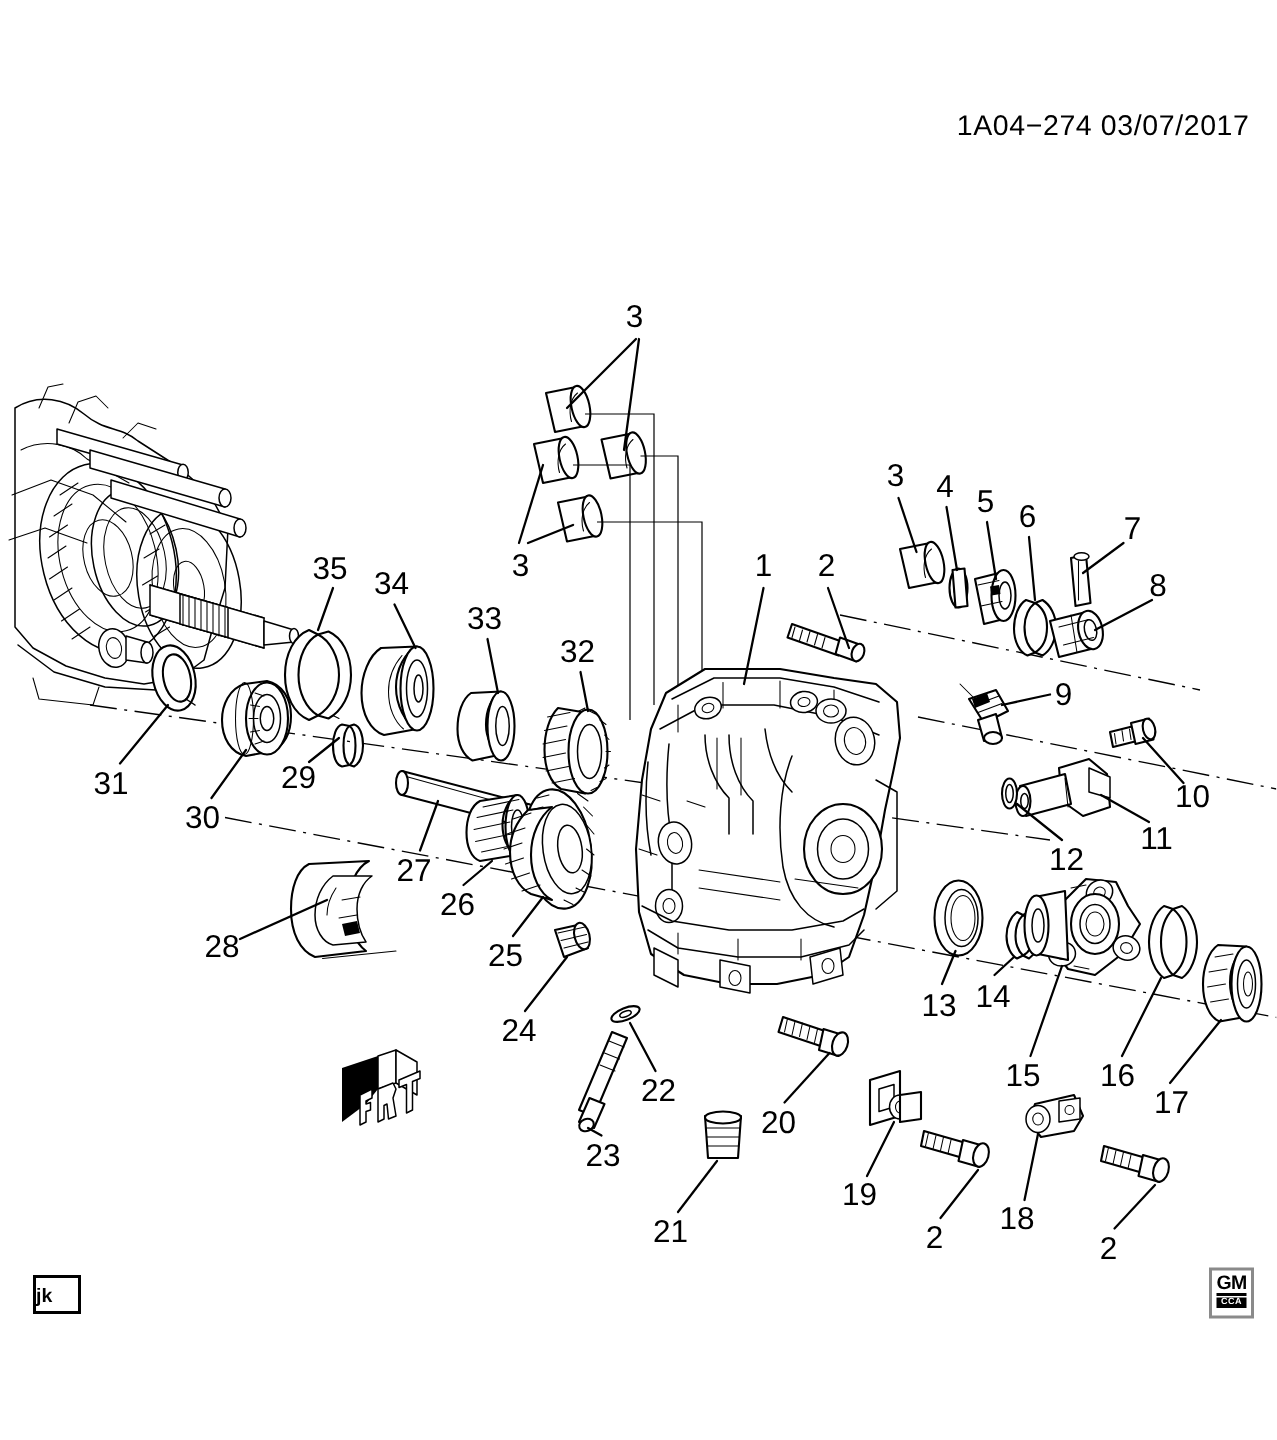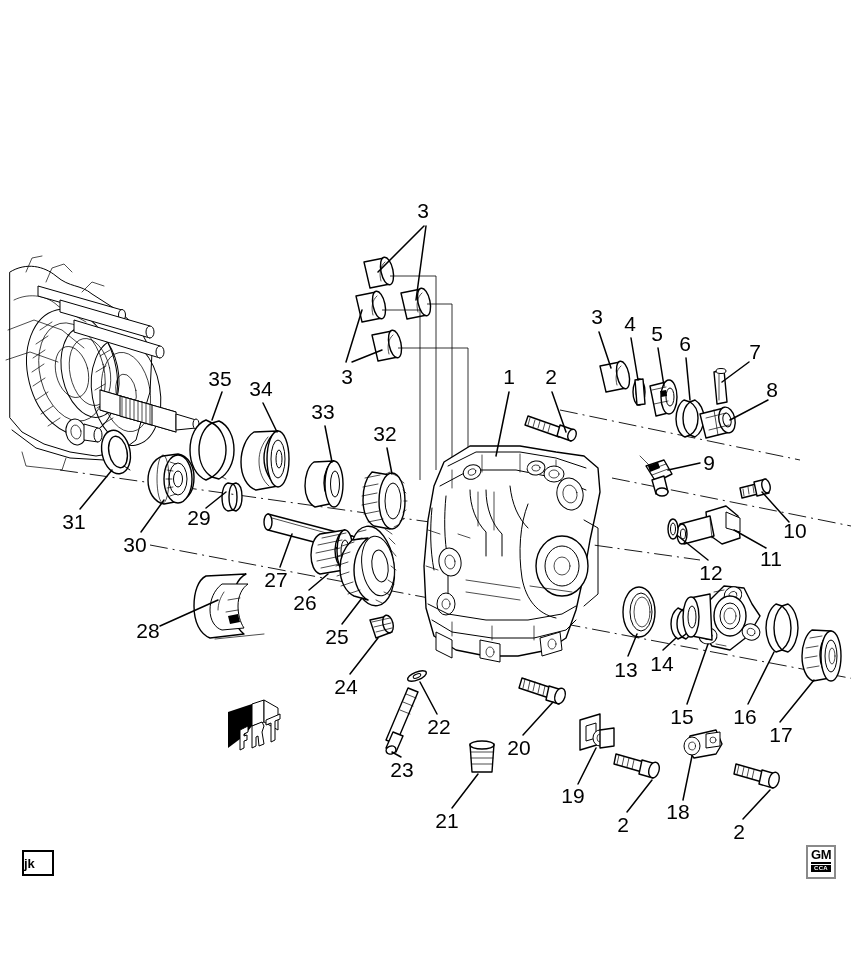--- a/index.html
+++ b/index.html
@@ -802,20 +802,21 @@
 
       <path class="fwt" d="M240 730 L248 726 L248 732 L244 734 L244 736 L247 735 L247 740 L244 741 L244 748 L240 750 Z"></path>
 
       <path class="fwt" d="M252 726 L262 722 L264 726 L262 732 L264 744 L259 746 L258 736 L256 737 L256 746 L252 748 Z"></path>
 
       <path class="fwt" d="M266 720 L280 714 L280 719 L275 721 L275 740 L271 742 L271 723 L266 725 Z"></path>
     </g>
 
   </svg>
 
+  <div class="hdr-text">1A04−274  03/07/2017</div>
 
   <div id="artist-box" class="corner-box">
     <span>jk</span>
   </div>
 
   <div id="gm-logo" class="corner-box">
     <span class="gm-word">GM</span>
     <span class="gm-rule"></span>
     <span class="gm-sub">CCA</span>
   </div>

